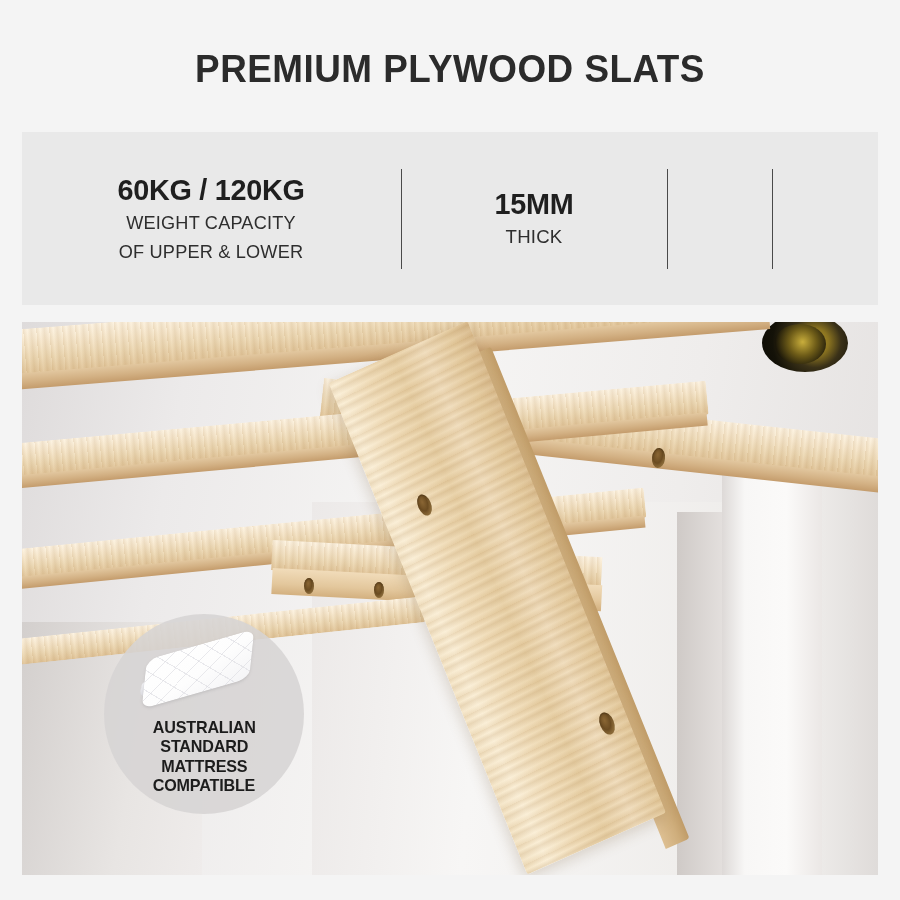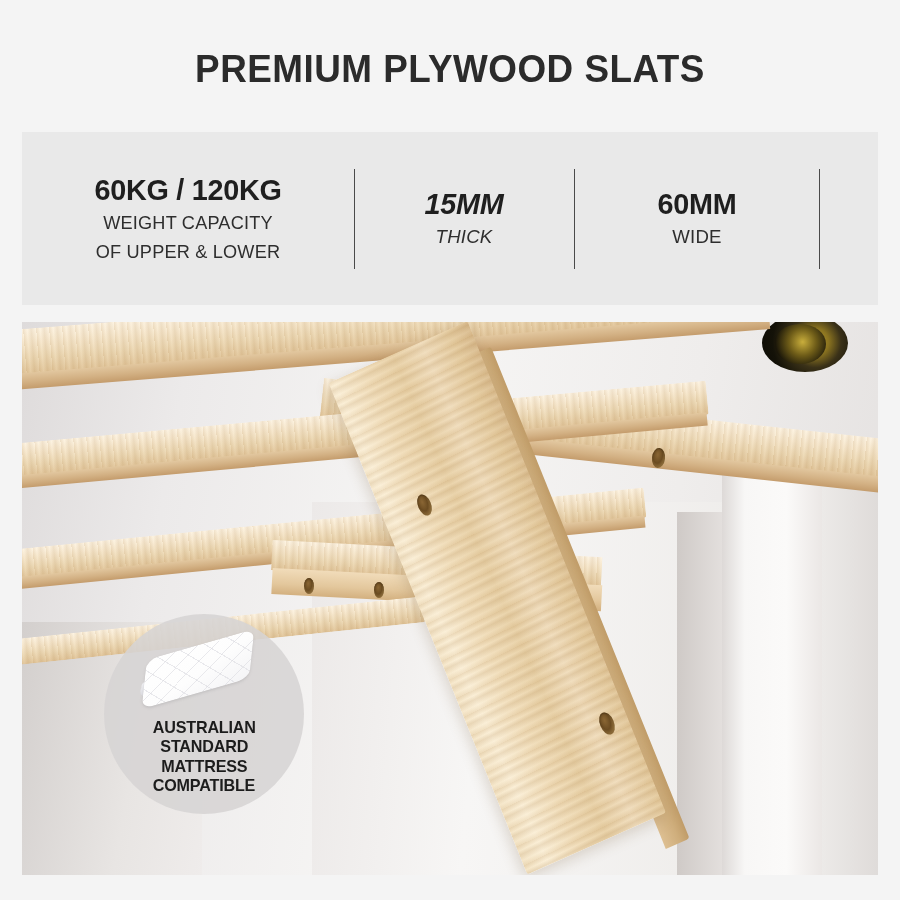--- a/index.html
+++ b/index.html
@@ -42,21 +42,21 @@
     align-items: center;
   }
   .spec-cell {
     flex: 0 0 auto;
     text-align: center;
     color: #262626;
     padding: 0 4px;
     box-sizing: border-box;
   }
   .spec-cell.c0 { width: 274px; }
-  .spec-cell.c1 { width: 160px; font-style: italic; }
+  .spec-cell.c1 { width: 160px; }
   .spec-cell.c2 { width: 186px; }
   .spec-cell.c3 { width: 236px; }
 
   .spec-value {
     font-size: 30px;
     font-weight: bold;
     letter-spacing: -0.3px;
     line-height: 1.08;
     color: #1f1f1f;
     white-space: nowrap;
@@ -375,24 +375,20 @@
 
   <div class="spec-cell c1">
     <div class="spec-value">15MM</div>
     <div class="spec-label">THICK</div>
   </div>
 
   <div class="spacer"></div>
   <div class="divider"></div>
   <div class="spacer"></div>
 
-  <div class="spec-cell c2">
-    <div class="spec-value">60MM</div>
-    <div class="spec-label">WIDE</div>
-  </div>
 
   <div class="spacer"></div>
   <div class="divider"></div>
   <div class="spacer"></div>
 
 
   <div class="spacer"></div>
 </div>
 
 <div class="photo">

